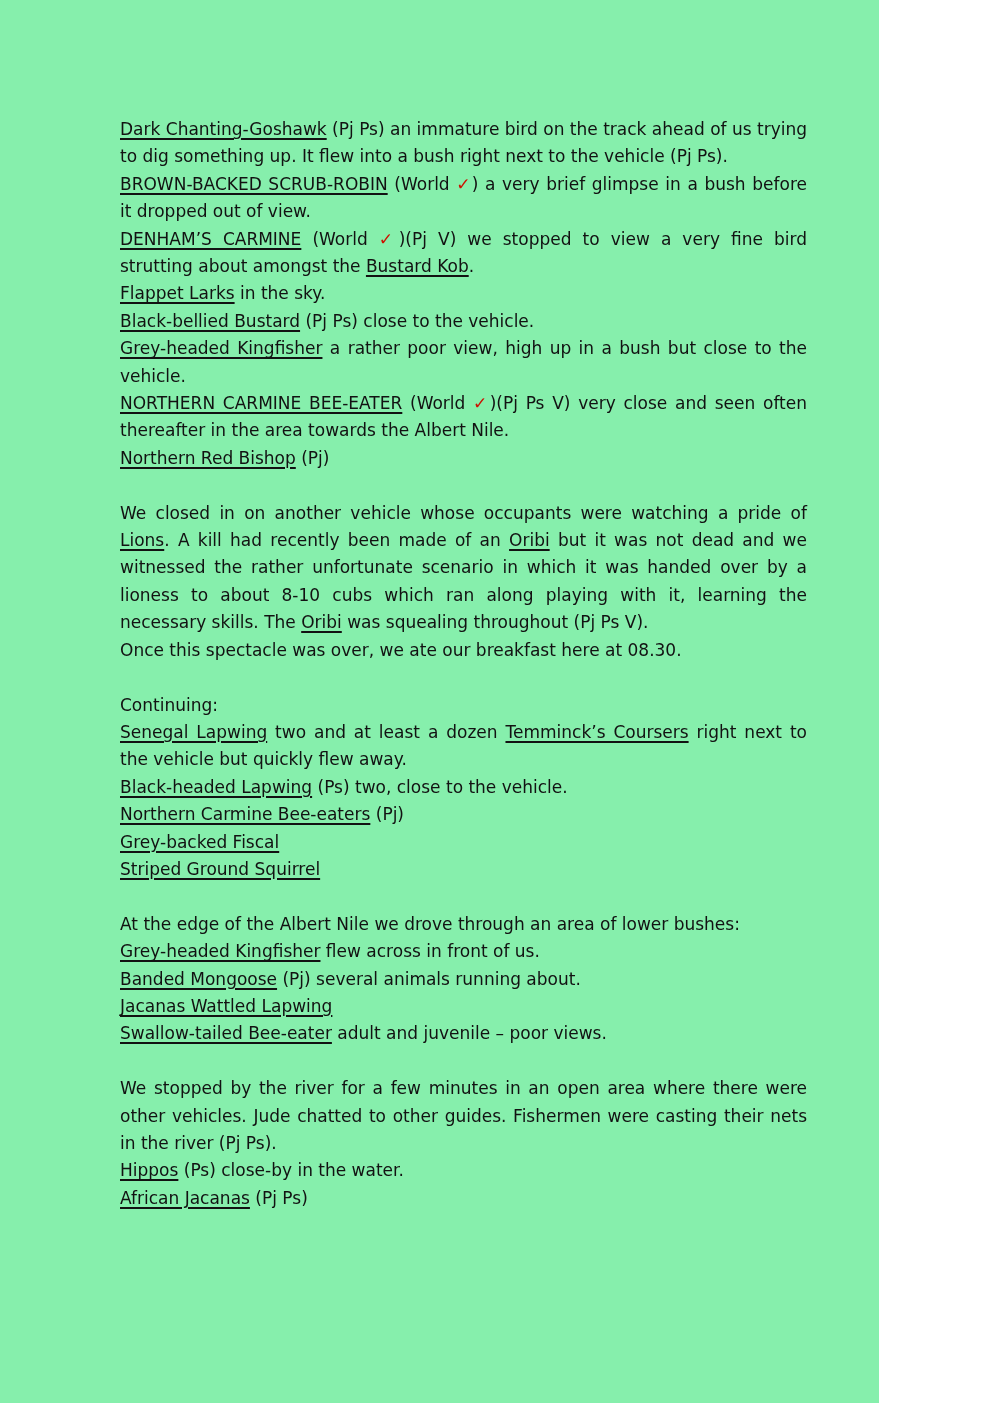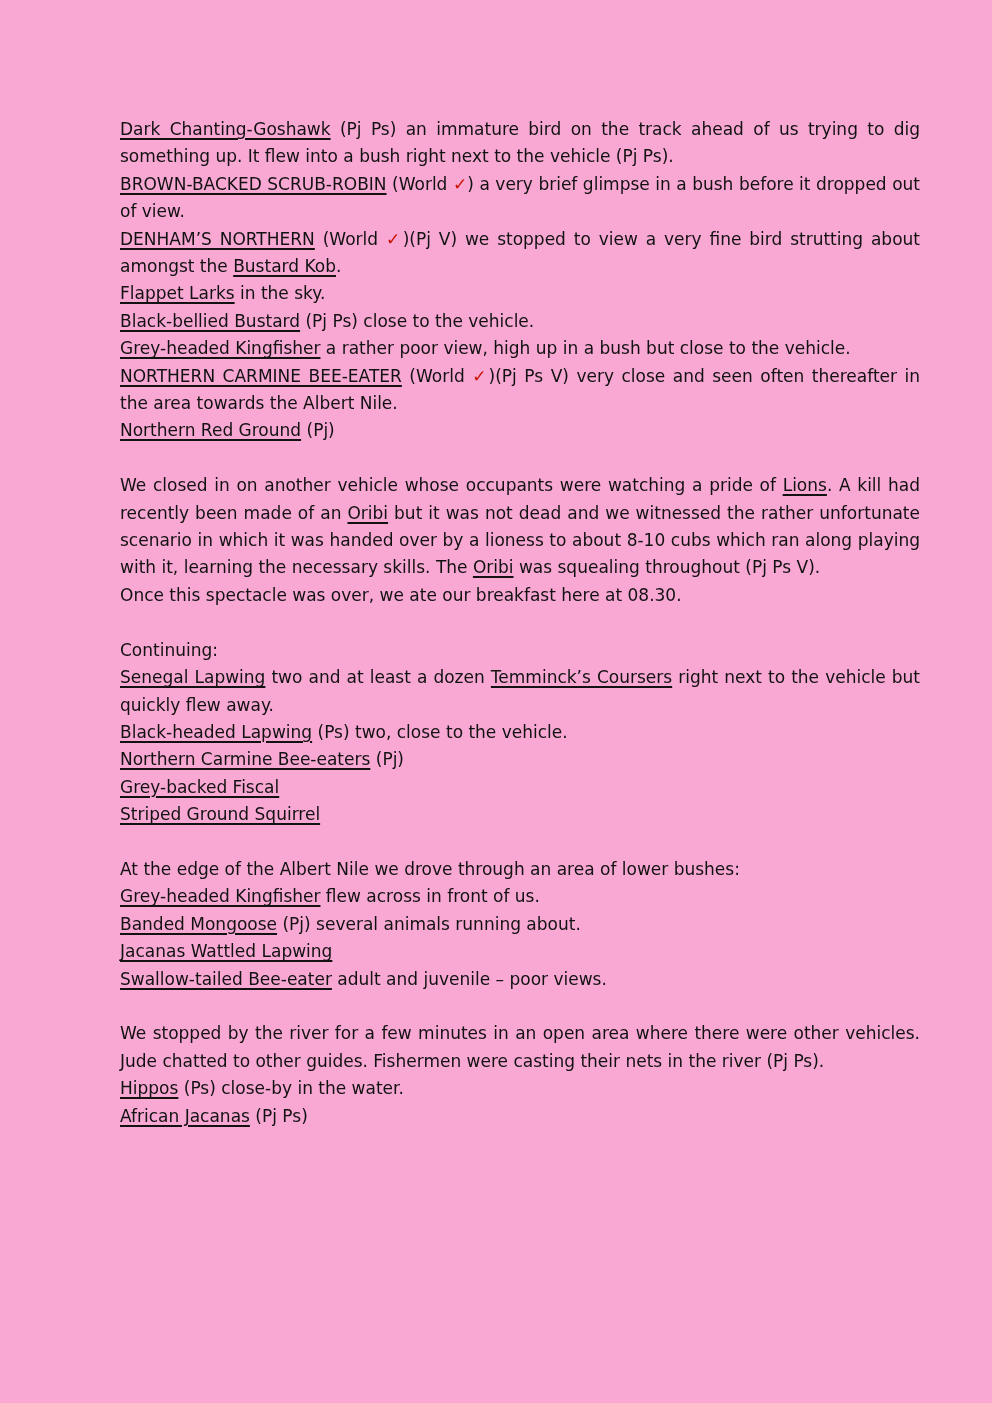--- a/index.html
+++ b/index.html
@@ -2,23 +2,23 @@
 <html><head>
 <meta charset="utf-8">
 <style>
   html, body {
     margin: 0;
     padding: 0;
     background: #ffffff;
   }
   .page {
     position: relative;
-    width: 992px;
+    width: 879px;
     height: 1403px;
-    background: #f9a8d4;
+    background: #86efac;
     box-sizing: border-box;
     padding: 116px 72px 40px 120px;
     font-family: "DejaVu Sans", sans-serif;
     font-size: 17px;
     line-height: 27.4px;
     color: #121212;
     overflow: hidden;
   }
   .para {
     margin: 0;
@@ -36,26 +36,26 @@
     font-weight: bold;
   }
 </style>
 </head>
 <body>
 
 <div class="page">
   <div>
       <p class="para"><span class="species">Dark Chanting-Goshawk</span><span> (Pj Ps) an immature bird on the track ahead of us trying to dig something up. It flew into a bush right next to the vehicle (Pj Ps).</span></p>
       <p class="para"><span class="species">BROWN-BACKED SCRUB-ROBIN</span><span> (World </span><span class="check" style="color: rgb(204, 17, 0);">✓</span><span>) a very brief glimpse in a bush before it dropped out of view.</span></p>
-      <p class="para"><span class="species">DENHAM’S NORTHERN</span><span> (World </span><span class="check" style="color: rgb(204, 17, 0);">✓</span><span>)(Pj V) we stopped to view a very fine bird strutting about amongst the </span><span class="species">Bustard Kob</span><span>.</span></p>
+      <p class="para"><span class="species">DENHAM’S CARMINE</span><span> (World </span><span class="check" style="color: rgb(204, 17, 0);">✓</span><span>)(Pj V) we stopped to view a very fine bird strutting about amongst the </span><span class="species">Bustard Kob</span><span>.</span></p>
       <p class="para"><span class="species">Flappet Larks</span><span> in the sky.</span></p>
       <p class="para"><span class="species">Black-bellied Bustard</span><span> (Pj Ps) close to the vehicle.</span></p>
       <p class="para"><span class="species">Grey-headed Kingfisher</span><span> a rather poor view, high up in a bush but close to the vehicle.</span></p>
       <p class="para"><span class="species">NORTHERN CARMINE BEE-EATER</span><span> (World </span><span class="check" style="color: rgb(204, 17, 0);">✓</span><span>)(Pj Ps V) very close and seen often thereafter in the area towards the Albert Nile.</span></p>
-      <p class="para"><span class="species">Northern Red Ground</span><span> (Pj)</span></p>
+      <p class="para"><span class="species">Northern Red Bishop</span><span> (Pj)</span></p>
       <div class="spacer"></div>
       <p class="para"><span>We closed in on another vehicle whose occupants were watching a pride of </span><span class="species">Lions</span><span>. A kill had recently been made of an </span><span class="species">Oribi</span><span> but it was not dead and we witnessed the rather unfortunate scenario in which it was handed over by a lioness to about 8-10 cubs which ran along playing with it, learning the necessary skills. The </span><span class="species">Oribi</span><span> was squealing throughout (Pj Ps V).</span></p>
       <p class="para"><span>Once this spectacle was over, we ate our breakfast here at 08.30.</span></p>
       <div class="spacer"></div>
       <p class="para"><span>Continuing:</span></p>
       <p class="para"><span class="species">Senegal Lapwing</span><span> two and at least a dozen </span><span class="species">Temminck’s Coursers</span><span> right next to the vehicle but quickly flew away.</span></p>
       <p class="para"><span class="species">Black-headed Lapwing</span><span> (Ps) two, close to the vehicle.</span></p>
       <p class="para"><span class="species">Northern Carmine Bee-eaters</span><span> (Pj)</span></p>
       <p class="para"><span class="species">Grey-backed Fiscal</span></p>
       <p class="para"><span class="species">Striped Ground Squirrel</span></p>

